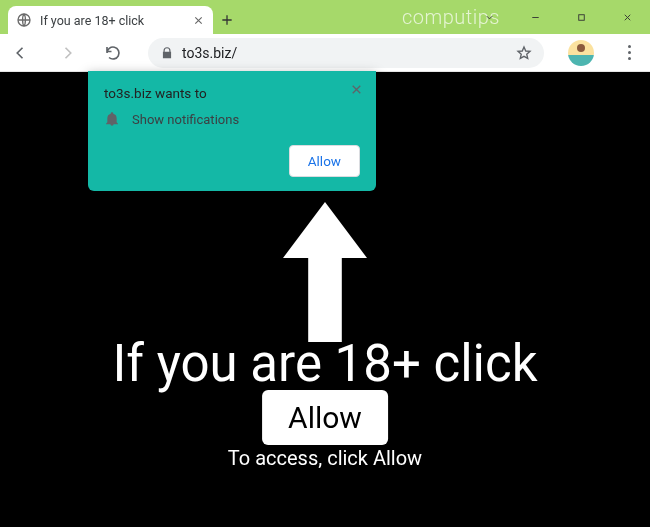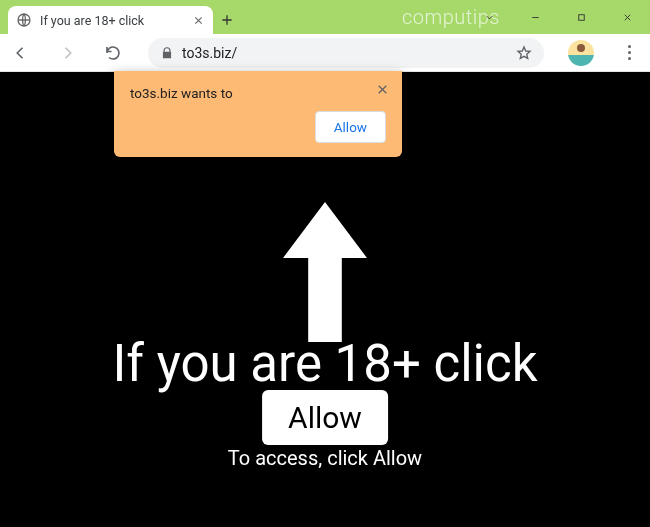--- a/index.html
+++ b/index.html
@@ -29,21 +29,21 @@
   .menu-btn .dots { display:flex; flex-direction:column; gap:3px;}
   .menu-btn .dots span{ width:3px; height:3px; background:#5f6368; border-radius:50%;}
 
   .content { position:absolute; left:0; right:0; top:72px; bottom:0; background:#000; display:flex; flex-direction:column; align-items:center; justify-content:center; }
   .arrow-up { position:absolute; left:50%; transform:translateX(-50%); top:130px; }
   .arrow-up svg { width: 90px; height: 140px; fill:#fff; }
   .headline { position:absolute; top:262px; width:100%; text-align:center; color:#fff; font-size:51px; font-weight:400; letter-spacing:0px; }
   .allow-card { position:absolute; top:318px; left:50%; transform:translateX(-50%); background:#fff; color:#000; font-size:30px; padding:10px 26px; border-radius:6px; font-weight:400;}
   .subline { position:absolute; top:374px; width:100%; text-align:center; color:#fff; font-size:20px; }
 
-  .perm-popup { position:absolute; left:114px; top:71px; width:288px; background:#fdba74; border-radius:0 0 6px 6px; box-shadow: 0 3px 12px rgba(0,0,0,0.35); padding: 14px 16px 14px 16px; z-index:50;}
+  .perm-popup { position:absolute; left:88px; top:71px; width:288px; background:#14b8a6; border-radius:0 0 6px 6px; box-shadow: 0 3px 12px rgba(0,0,0,0.35); padding: 14px 16px 14px 16px; z-index:50;}
   .perm-popup .p-title { font-size:13.5px; color:#222; margin-bottom:10px; }
   .perm-popup .p-row { display:flex; align-items:center; gap:12px; font-size:13px; color:#3c4043; margin-bottom:18px;}
   .perm-popup .p-row .bell { width:16px; height:16px; color:#5f6368;}
   .perm-popup .p-close { position:absolute; right:10px; top:8px; width:20px; height:20px; display:flex; align-items:center; justify-content:center; color:#5f6368; cursor:pointer;}
   .perm-popup .p-actions { display:flex; justify-content:flex-end; gap:10px;}
   .perm-popup .p-btn { border:1px solid #dadce0; background:#fff; color:#1a73e8; font-size:13.5px; padding:7px 18px; border-radius:4px; cursor:pointer; }
 </style>
 </head>
 <body>
 
@@ -138,16 +138,22 @@
   <div class="subline">To access, click Allow</div>
 </div>
 
 <div class="perm-popup">
   <div class="p-close">
       <svg viewBox="0 0 24 24" width="13" height="13" stroke="#5f6368" stroke-width="2.4" fill="none">
         <path d="M5 5l14 14M19 5L5 19"></path>
       </svg>
     </div>
   <div class="p-title">to3s.biz wants to</div>
+  <div class="p-row">
+    <span class="bell"><svg viewBox="0 0 24 24" fill="#5f6368">
+          <path d="M12 22a2.5 2.5 0 0 0 2.5-2.5h-5A2.5 2.5 0 0 0 12 22zm7-5v-6a7 7 0 0 0-5-6.7V4a2 2 0 1 0-4 0v.3A7 7 0 0 0 5 11v6l-2 2v1h18v-1l-2-2z"></path>
+        </svg></span>
+    <span>Show notifications</span>
+  </div>
   <div class="p-actions">
     <button class="p-btn">Allow</button>
   </div>
 </div>
 
 </body></html>

